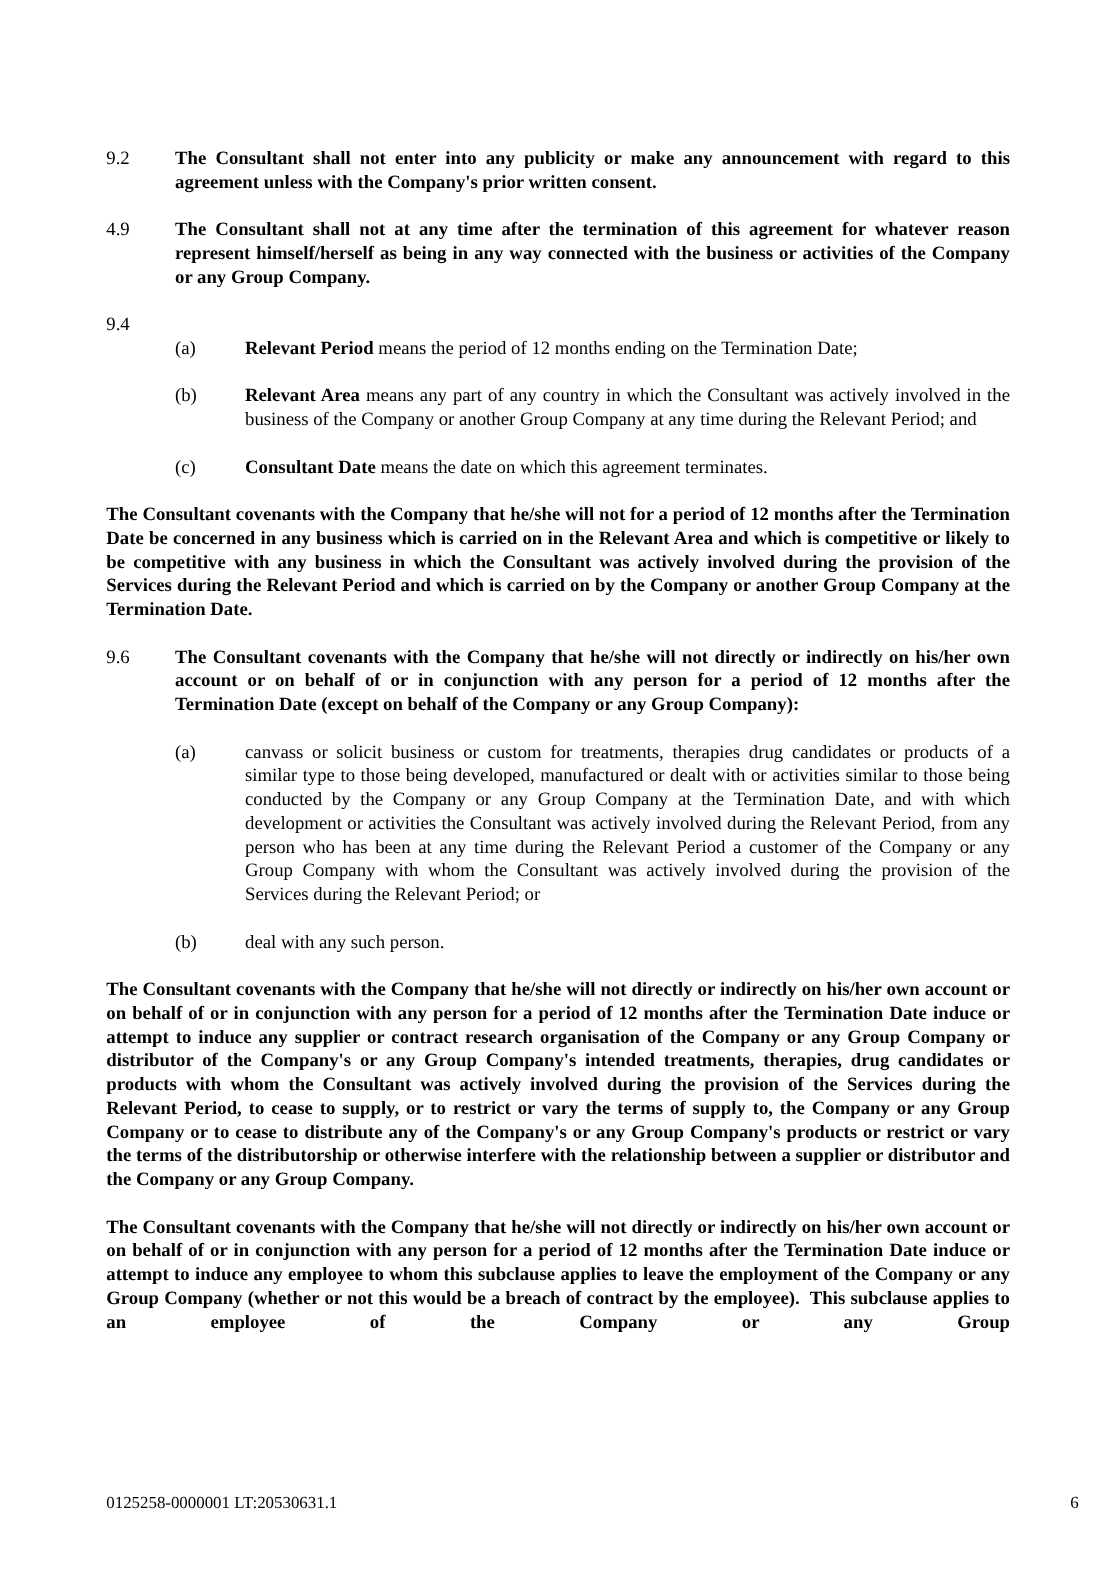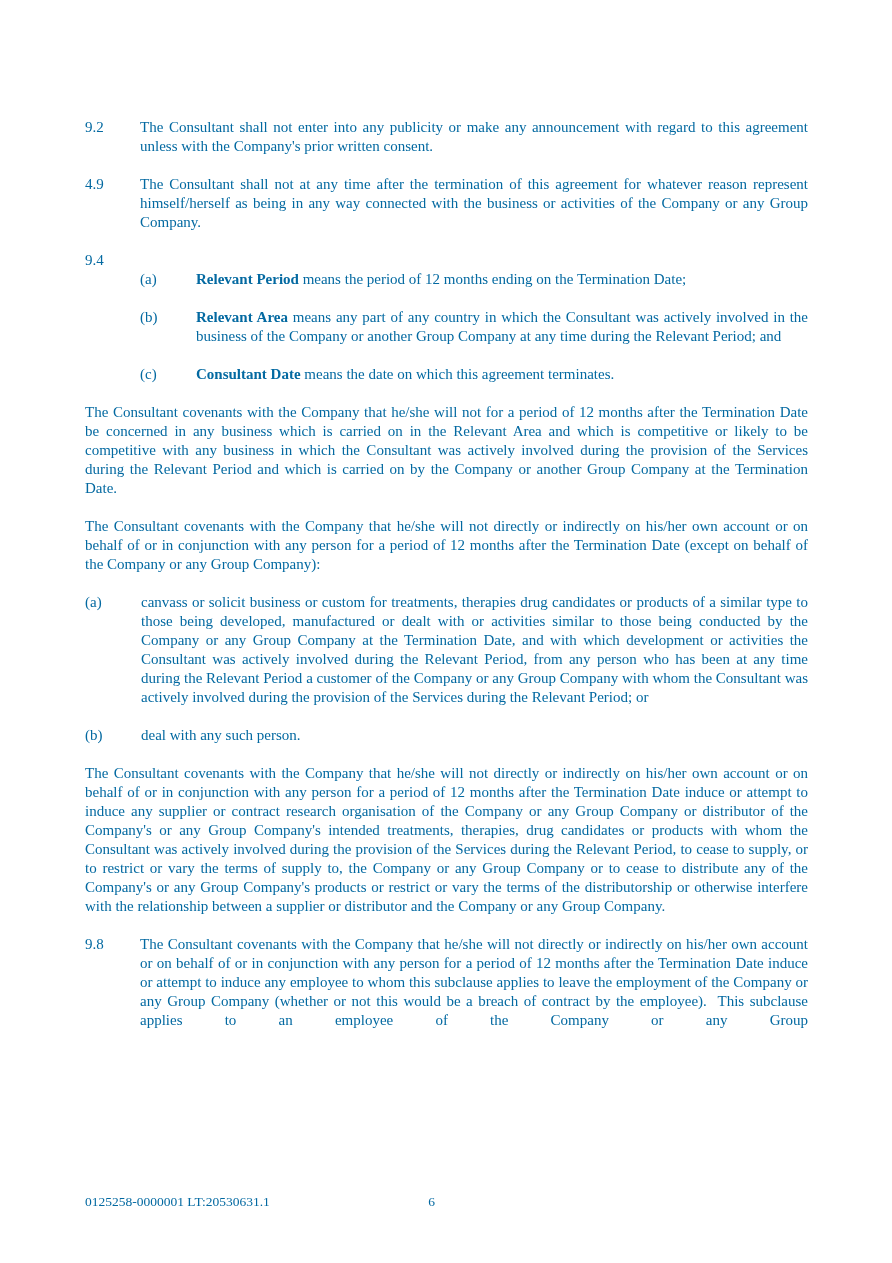--- a/index.html
+++ b/index.html
@@ -8,21 +8,21 @@
     background: #ffffff;
   }
   .page {
     position: relative;
     width: 892px;
     height: 1263px;
     background: #ffffff;
     font-family: "Liberation Serif", "DejaVu Serif", serif;
     font-size: 15px;
     line-height: 19px;
-    color: #0369a1;
+    color: #000000;
     overflow: hidden;
   }
   .content {
     position: absolute;
     top: 118px;
     left: 85px;
     width: 723px;
   }
   .clause {
     display: flex;
@@ -32,20 +32,21 @@
     width: 55px;
     flex-shrink: 0;
   }
   .clause-body {
     flex: 1;
     min-width: 0;
   }
   .para {
     margin: 0;
     text-align: justify;
+    font-weight: bold;
   }
   .para.justify-last {
     text-align-last: justify;
   }
   .subclause {
     display: flex;
     margin-top: 19px;
   }
   .sub-letter {
     width: 56px;
@@ -57,21 +58,21 @@
     text-align: justify;
   }
   .term {
     font-weight: bold;
   }
   .footer {
     position: absolute;
     top: 1193px;
     left: 0;
     width: 863px;
-    text-align: center;
+    text-align: right;
     font-size: 13.5px;
     line-height: 17px;
   }
   .footer-ref {
     position: absolute;
     left: 85px;
     top: 0;
   }
 </style>
 </head>
@@ -112,41 +113,41 @@
       </div>
     </section>
 
     <section class="clause">
       <div class="clause-body">
         <p class="para">The Consultant covenants with the Company that he/she will not for a period of 12 months after the Termination Date be concerned in any business which is carried on in the Relevant Area and which is competitive or likely to be competitive with any business in which the Consultant was actively involved during the provision of the Services during the Relevant Period and which is carried on by the Company or another Group Company at the Termination Date.</p>
       </div>
     </section>
 
     <section class="clause">
+      <div class="clause-num">9.6</div>
       <div class="clause-body">
         <p class="para">The Consultant covenants with the Company that he/she will not directly or indirectly on his/her own account or on behalf of or in conjunction with any person for a period of 12 months after the Termination Date (except on behalf of the Company or any Group Company):</p>
         <div class="subclause">
           <div class="sub-letter">(a)</div>
           <div class="sub-body">canvass or solicit business or custom for treatments, therapies drug candidates or products of a similar type to those being developed, manufactured or dealt with or activities similar to those being conducted by the Company or any Group Company at the Termination Date, and with which development or activities the Consultant was actively involved during the Relevant Period, from any person who has been at any time during the Relevant Period a customer of the Company or any Group Company with whom the Consultant was actively involved during the provision of the Services during the Relevant Period; or</div>
         </div>
         <div class="subclause">
           <div class="sub-letter">(b)</div>
           <div class="sub-body">deal with any such person.</div>
         </div>
       </div>
     </section>
 
     <section class="clause">
       <div class="clause-body">
         <p class="para">The Consultant covenants with the Company that he/she will not directly or indirectly on his/her own account or on behalf of or in conjunction with any person for a period of 12 months after the Termination Date induce or attempt to induce any supplier or contract research organisation of the Company or any Group Company or distributor of the Company's or any Group Company's intended treatments, therapies, drug candidates or products with whom the Consultant was actively involved during the provision of the Services during the Relevant Period, to cease to supply, or to restrict or vary the terms of supply to, the Company or any Group Company or to cease to distribute any of the Company's or any Group Company's products or restrict or vary the terms of the distributorship or otherwise interfere with the relationship between a supplier or distributor and the Company or any Group Company.</p>
       </div>
     </section>
 
     <section class="clause">
-      <div class="clause-num">9.8</div>
       <div class="clause-body">
         <p class="para justify-last">The Consultant covenants with the Company that he/she will not directly or indirectly on his/her own account or on behalf of or in conjunction with any person for a period of 12 months after the Termination Date induce or attempt to induce any employee to whom this subclause applies to leave the employment of the Company or any Group Company (whether or not this would be a breach of contract by the employee).&nbsp; This subclause applies to an employee of the Company or any Group</p>
       </div>
     </section>
 
   </div>
 
   <footer class="footer">
     <span class="footer-ref">0125258-0000001 LT:20530631.1</span>
     <span class="footer-page">6</span>

